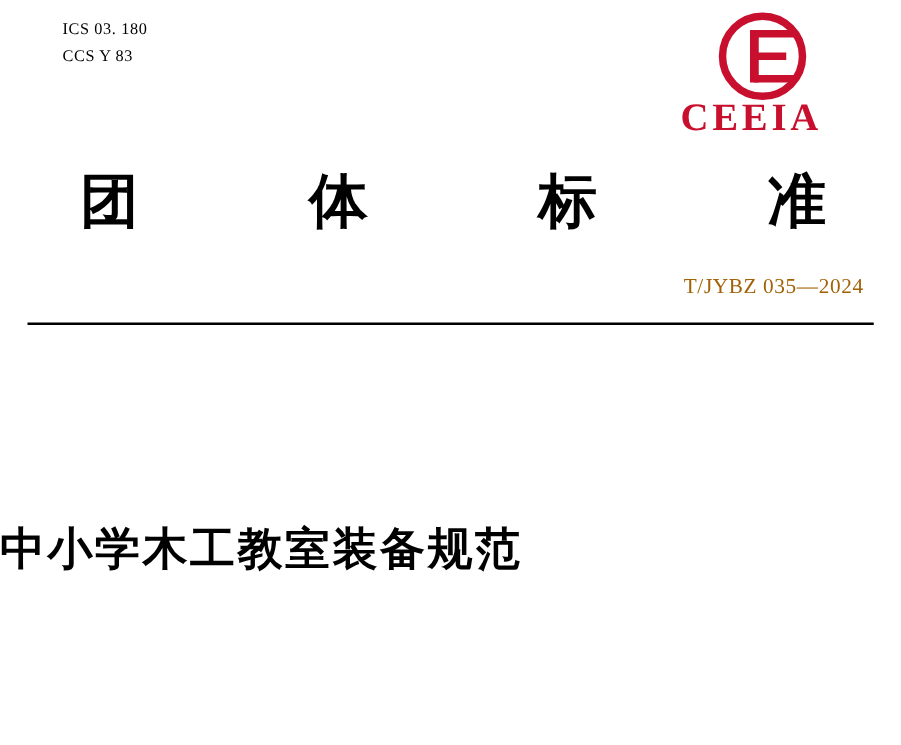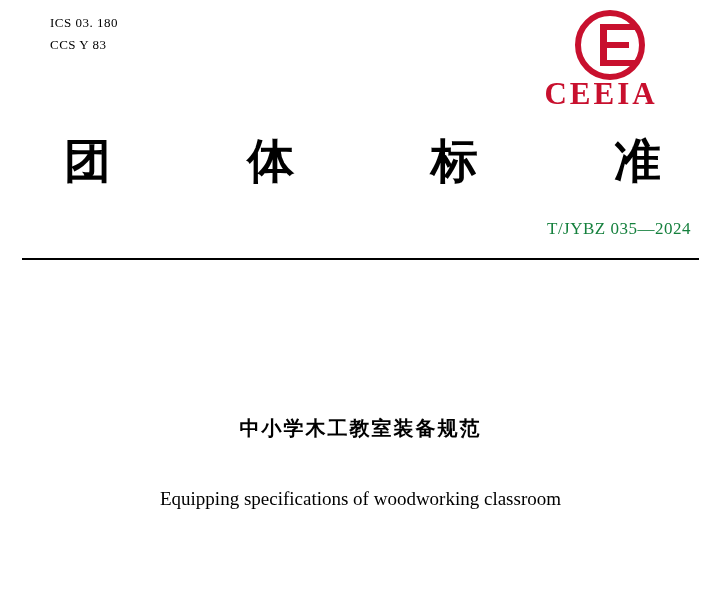--- a/index.html
+++ b/index.html
@@ -79,43 +79,43 @@
   }
 
   
   .std-no {
     position: absolute;
     right: 30px;
     top: 219px;
     font-family: "Liberation Serif", serif;
     font-size: 17px;
     letter-spacing: 0.5px;
-    color: #15803d;
+    color: #a16207;
   }
 
   
   .rule {
     position: absolute;
     left: 22px;
     right: 22px;
     top: 258px;
     height: 2px;
     background: #000;
   }
 
   
   .title-cn {
     position: absolute;
     left: 0;
     right: 0;
     top: 415px;
-    text-align: center;
+    text-align: left;
     font-family: "DejaVu Serif", serif;
     font-weight: bold;
-    font-size: 20px;
+    font-size: 36px;
     letter-spacing: 2px;
     color: #000;
   }
   .title-en {
     position: absolute;
     left: 0;
     right: 0;
     top: 478px;
     text-align: center;
     font-family: "Liberation Serif", serif;
@@ -149,16 +149,15 @@
 
   <div class="biaozhun">团   体   标   准</div>
 
   <div class="std-no">T/JYBZ  035—2024</div>
 
   <div class="rule"></div>
 
   <div class="title-cn">中小学木工教室装备规范</div>
 
   <div class="title-en">
-    <div>Equipping specifications of woodworking classroom</div>
   </div>
 
 </div>
 
 </body></html>

